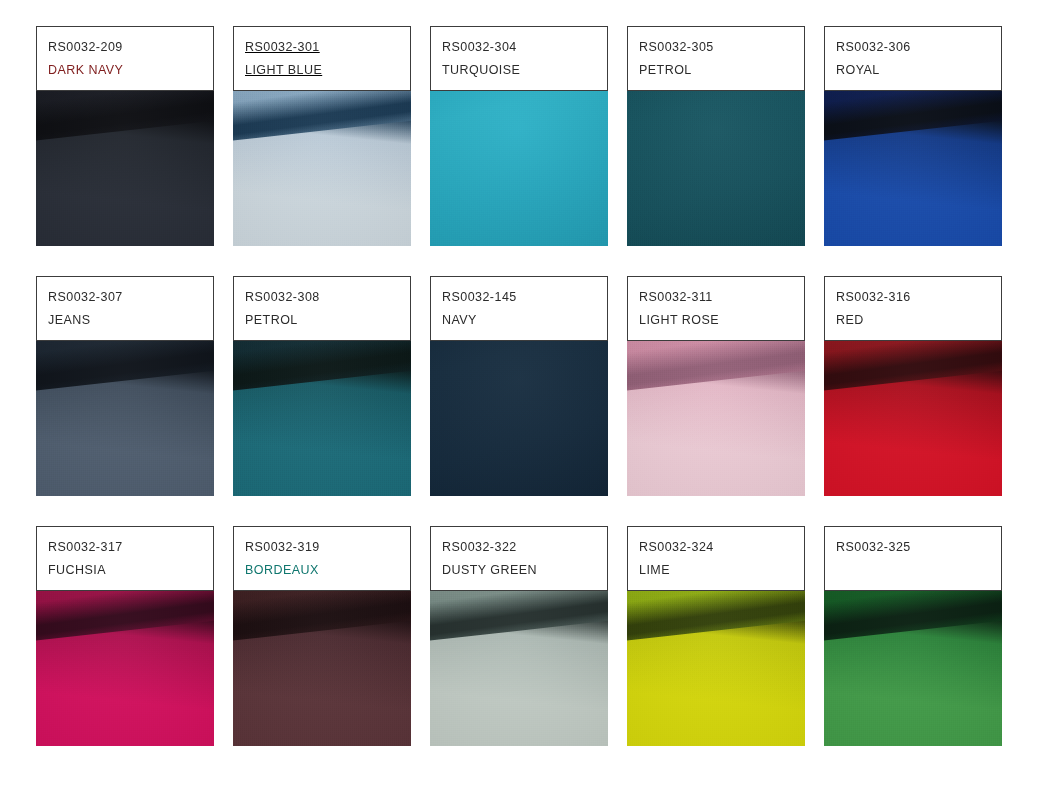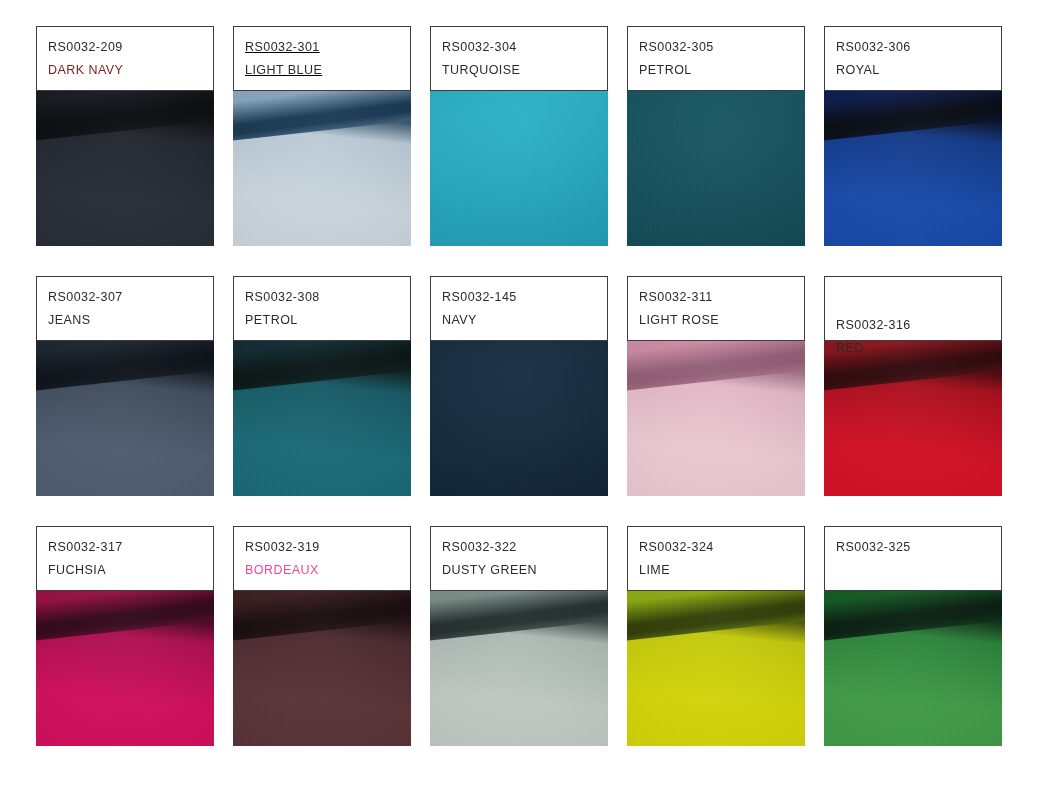--- a/index.html
+++ b/index.html
@@ -251,21 +251,21 @@
       <div class="fabric-photo">
         <div class="fold">
           <div class="panel-top" style="background: linear-gradient(177deg, rgb(142, 16, 24) 0%, rgb(142, 16, 24) 38%, rgb(114, 8, 15) 78%, rgb(43, 2, 5) 100%);"></div>
           <div class="crease" style="background: linear-gradient(rgba(0, 0, 0, 0) 0%, rgb(43, 2, 5) 42%, rgb(43, 2, 5) 58%, rgba(0, 0, 0, 0) 100%);"></div>
           <div class="panel-bottom" style="background: linear-gradient(186deg, rgb(43, 2, 5) 0%, rgb(168, 8, 23) 16%, rgb(216, 13, 34) 55%, rgb(216, 13, 34) 100%); clip-path: polygon(0% 16%, 100% 0%, 100% 100%, 0% 100%);"></div>
         </div>
         <div class="grain"></div>
         <div class="vignette"></div>
       </div>
       <div class="label-plate" style="background: rgb(255, 255, 255); border-color: rgb(60, 60, 60);">
-        <div class="label-code" style="color: rgb(43, 43, 43); margin-top: 28px;">RS0032-316</div>
+        <div class="label-code" style="color: rgb(43, 43, 43);">RS0032-316</div>
         <div class="label-name" style="color: rgb(43, 43, 43);">RED</div>
       </div>
     </div>
     <div class="swatch-card">
       <div class="fabric-photo">
         <div class="fold">
           <div class="panel-top" style="background: linear-gradient(177deg, rgb(156, 10, 65) 0%, rgb(156, 10, 65) 38%, rgb(129, 6, 58) 78%, rgb(45, 1, 20) 100%);"></div>
           <div class="crease" style="background: linear-gradient(rgba(0, 0, 0, 0) 0%, rgb(45, 1, 20) 42%, rgb(45, 1, 20) 58%, rgba(0, 0, 0, 0) 100%);"></div>
           <div class="panel-bottom" style="background: linear-gradient(186deg, rgb(45, 1, 20) 0%, rgb(171, 8, 73) 16%, rgb(214, 11, 92) 55%, rgb(214, 11, 92) 100%); clip-path: polygon(0% 16%, 100% 0%, 100% 100%, 0% 100%);"></div>
         </div>
@@ -282,21 +282,21 @@
         <div class="fold">
           <div class="panel-top" style="background: linear-gradient(177deg, rgb(58, 26, 28) 0%, rgb(58, 26, 28) 38%, rgb(42, 17, 20) 78%, rgb(20, 6, 8) 100%);"></div>
           <div class="crease" style="background: linear-gradient(rgba(0, 0, 0, 0) 0%, rgb(20, 6, 8) 42%, rgb(20, 6, 8) 58%, rgba(0, 0, 0, 0) 100%);"></div>
           <div class="panel-bottom" style="background: linear-gradient(186deg, rgb(20, 6, 8) 0%, rgb(70, 36, 42) 16%, rgb(89, 49, 54) 55%, rgb(89, 49, 54) 100%); clip-path: polygon(0% 16%, 100% 0%, 100% 100%, 0% 100%);"></div>
         </div>
         <div class="grain"></div>
         <div class="vignette"></div>
       </div>
       <div class="label-plate" style="background: rgb(255, 255, 255); border-color: rgb(60, 60, 60);">
         <div class="label-code" style="color: rgb(43, 43, 43);">RS0032-319</div>
-        <div class="label-name" style="color: #ec4899;">BORDEAUX</div>
+        <div class="label-name" style="color: #0f766e;">BORDEAUX</div>
       </div>
     </div>
     <div class="swatch-card">
       <div class="fabric-photo">
         <div class="fold">
           <div class="panel-top" style="background: linear-gradient(177deg, rgb(125, 144, 137) 0%, rgb(125, 144, 137) 38%, rgb(95, 117, 112) 78%, rgb(31, 42, 40) 100%);"></div>
           <div class="crease" style="background: linear-gradient(rgba(0, 0, 0, 0) 0%, rgb(31, 42, 40) 42%, rgb(31, 42, 40) 58%, rgba(0, 0, 0, 0) 100%);"></div>
           <div class="panel-bottom" style="background: linear-gradient(186deg, rgb(31, 42, 40) 0%, rgb(170, 183, 177) 16%, rgb(195, 205, 198) 55%, rgb(195, 205, 198) 100%); clip-path: polygon(0% 16%, 100% 0%, 100% 100%, 0% 100%);"></div>
         </div>
         <div class="grain"></div>

